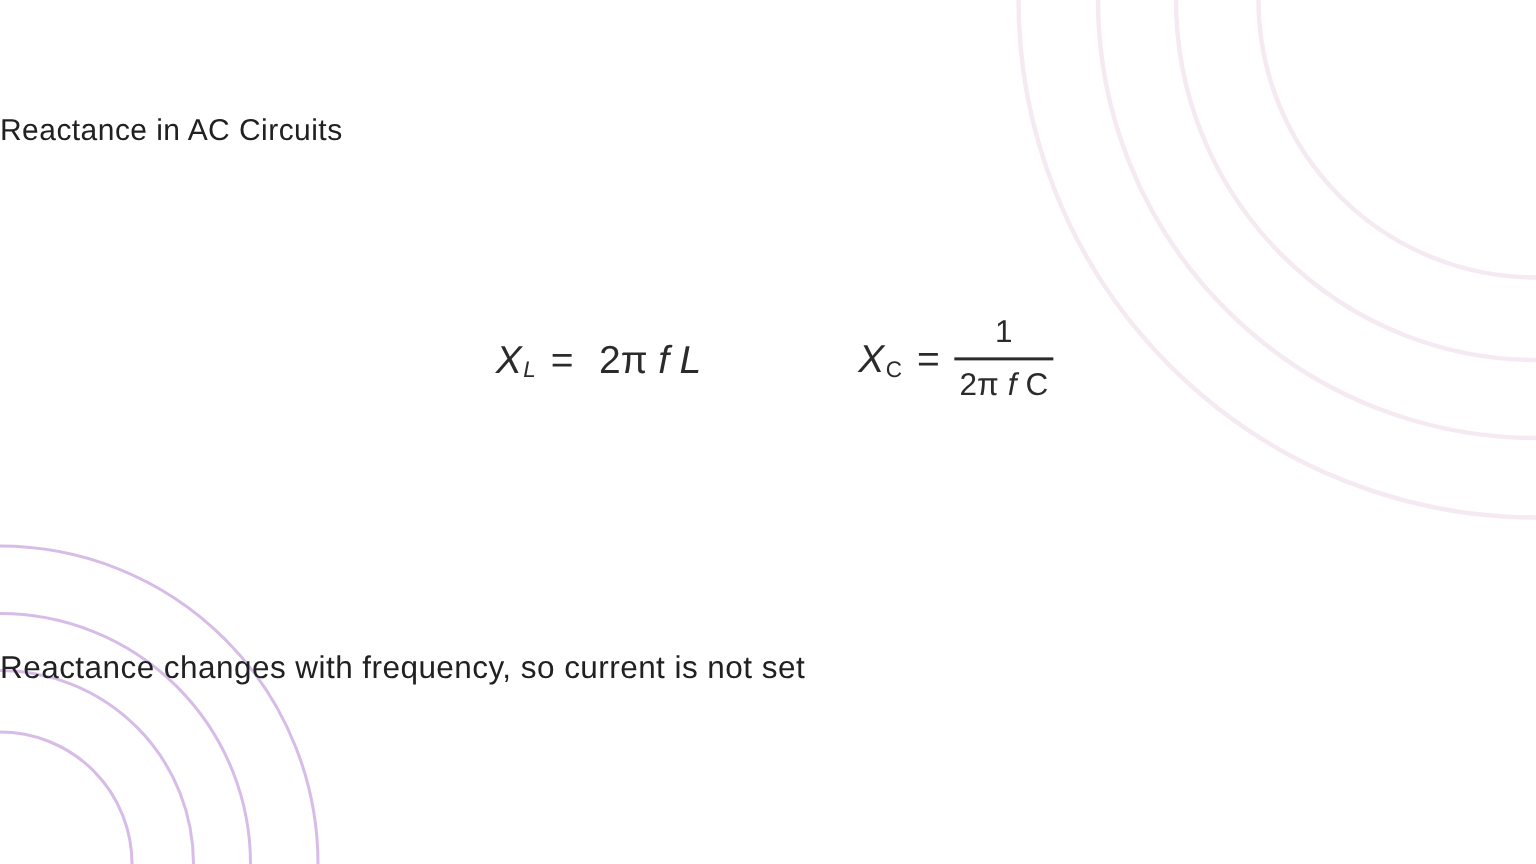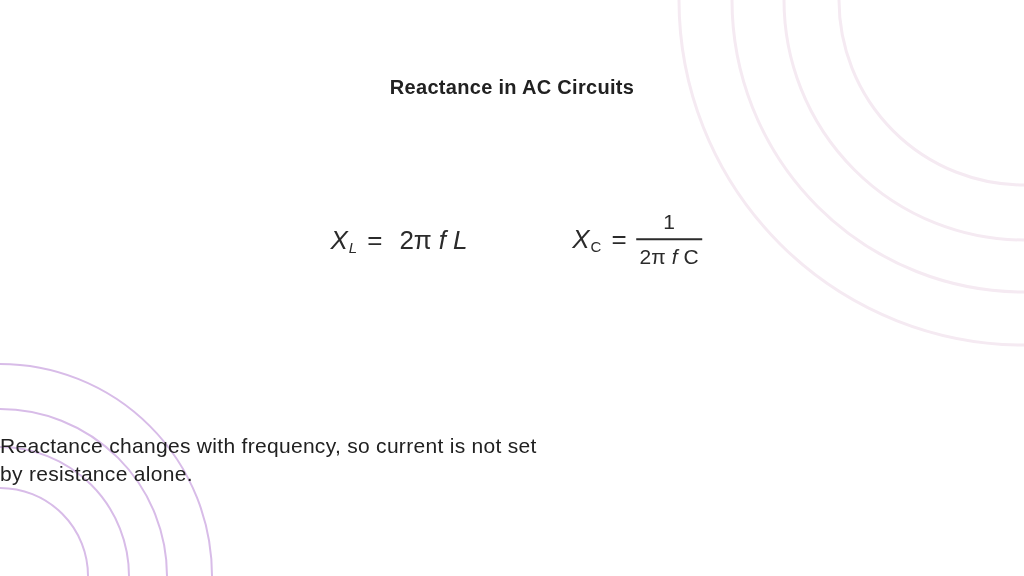--- a/index.html
+++ b/index.html
@@ -30,23 +30,23 @@
   }
   .arc { fill: none; }
   .arc-tr { stroke: var(--arc-tr); stroke-width: 3; }
   .arc-bl { stroke: var(--arc-bl); stroke-width: 2; }
 
   .slide-title {
     position: absolute;
     top: 76px;
     left: 0;
     width: 100%;
-    text-align: center;
+    text-align: left;
     font-size: 20px;
-    font-weight: 700;
+    font-weight: 400;
     letter-spacing: 0.3px;
     color: var(--text);
   }
 
   .formula {
     position: absolute;
     top: 240px;
     transform: translate(-50%, -50%);
     white-space: nowrap;
     color: var(--math);
@@ -140,16 +140,15 @@
         <span class="frac-den">
           <span class="mup mtok">2π</span>
           <span class="mvar mtok">f</span>
           <span class="mup mtok">C</span>
         </span>
       </span>
   </div>
 
   <div class="caption">
     <div>Reactance changes with frequency, so current is not set</div>
-    <div>by resistance alone.</div>
   </div>
 
 </div>
 
 </body></html>

